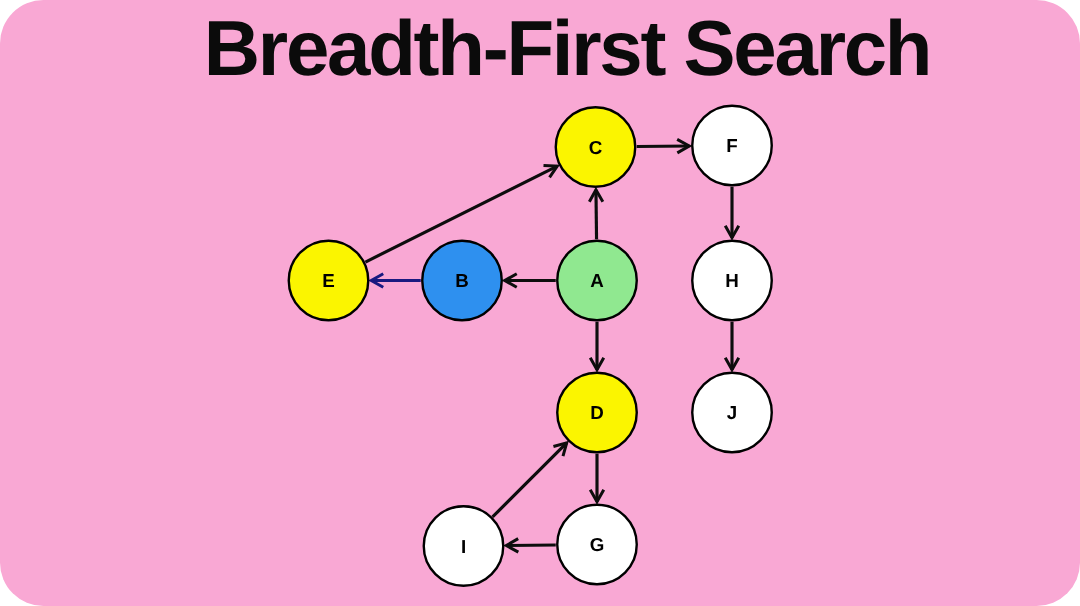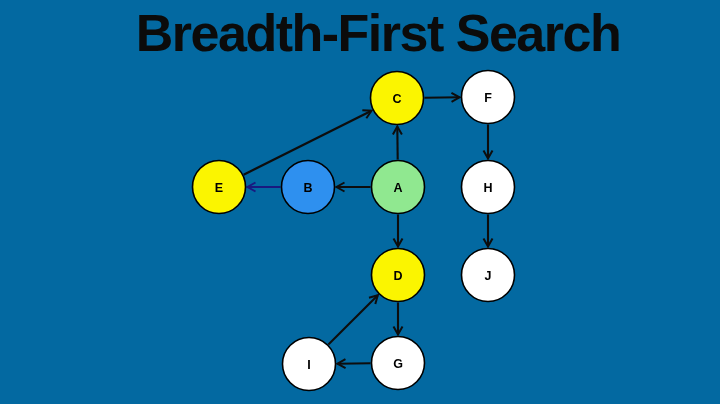--- a/index.html
+++ b/index.html
@@ -1,21 +1,22 @@
 <!DOCTYPE html>
 <html><head>
 <meta charset="utf-8">
 <style>
   html,body{margin:0;padding:0;background:#ffffff;}
   .frame{
     position:relative;
     width:720px;height:404px;
-    background:#0369a1;
+    background:#f9a8d4;
     overflow:hidden;
     font-family:"Liberation Sans", sans-serif;
+    border-radius:29px;
   }
   .title{
     position:absolute;
     top:7px;left:0;width:720px;
     text-align:center;
     transform:translateX(18px);
     font-size:52px;
     line-height:52px;
     font-weight:700;
     letter-spacing:-1.5px;

